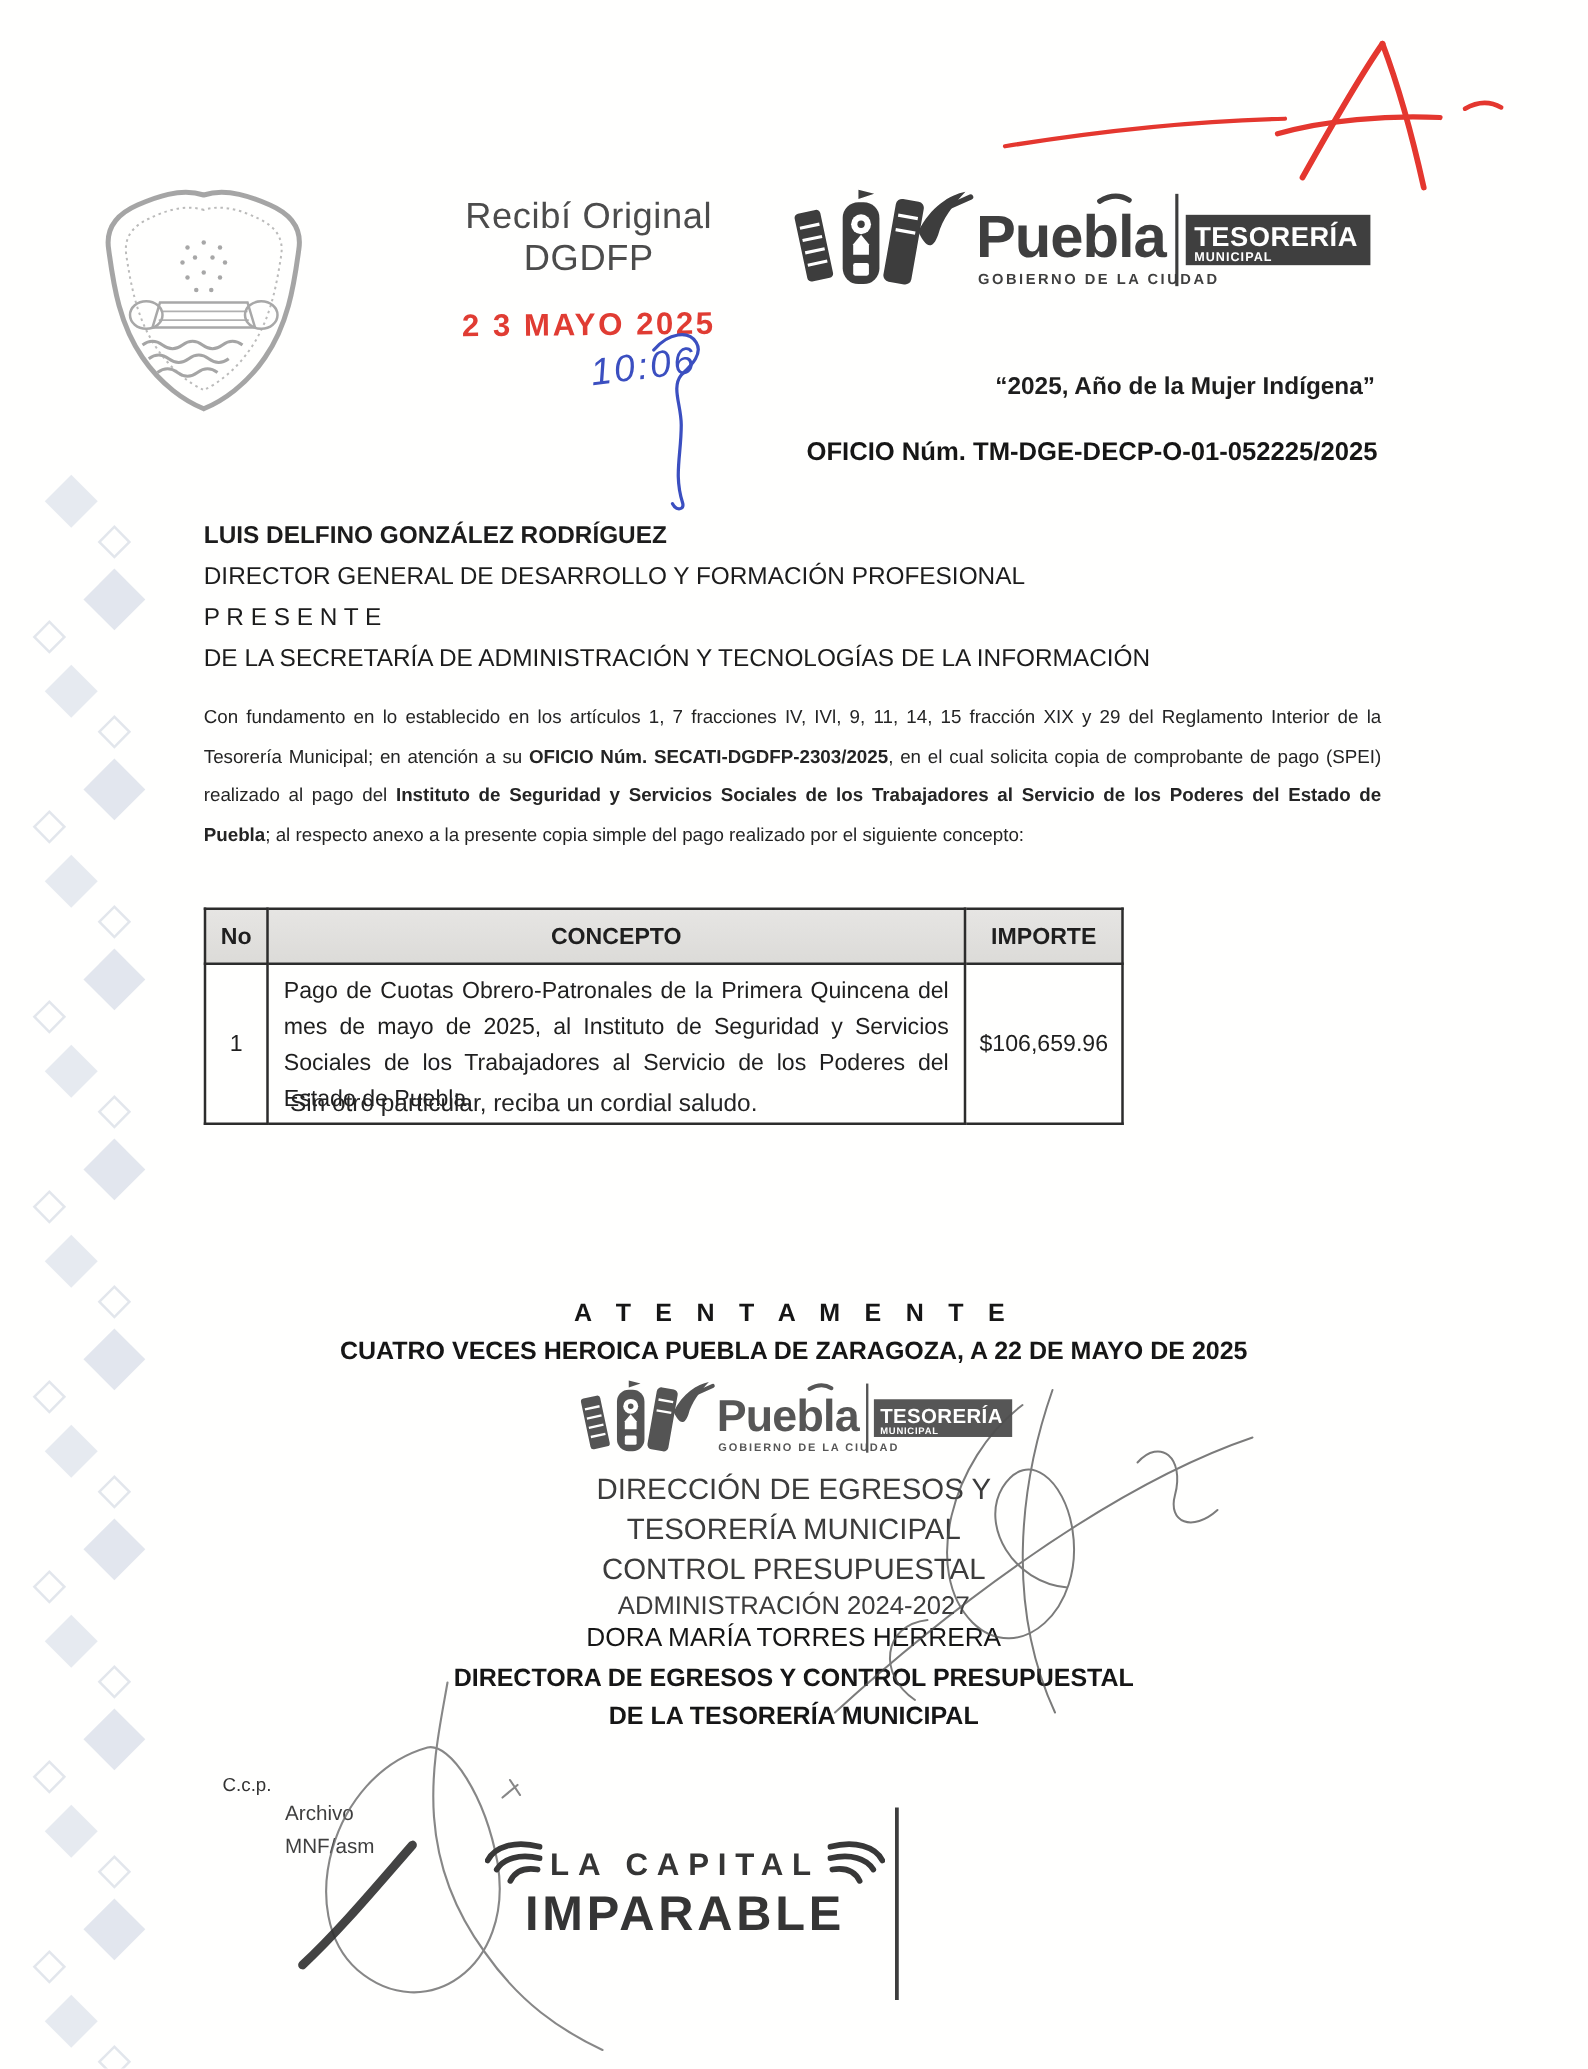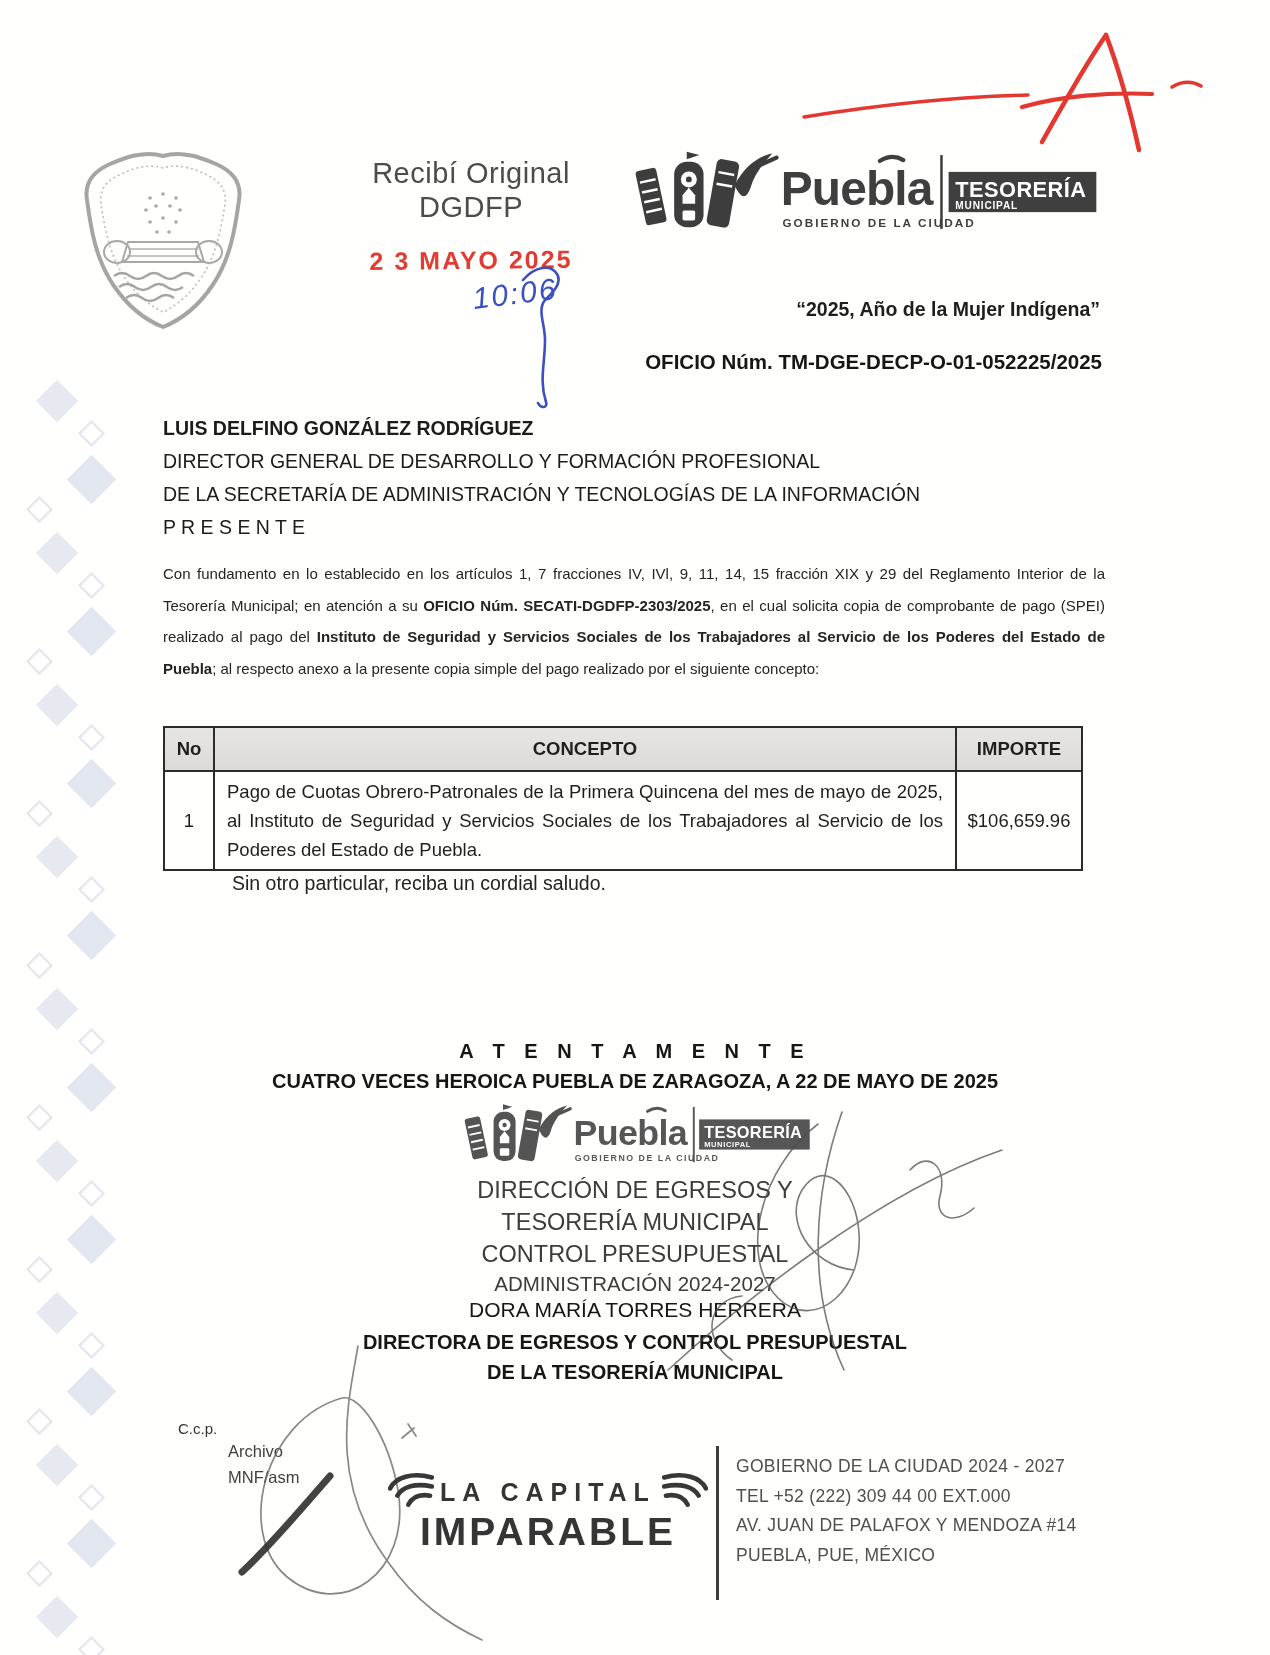--- a/index.html
+++ b/index.html
@@ -28,21 +28,21 @@
   .motto{left:600px;top:298px;width:500px;text-align:right;font-size:19.5px;font-weight:bold;color:#1e1e1e;}
   .oficio{left:540px;top:350px;width:562px;text-align:right;font-size:20.5px;font-weight:bold;color:#161616;}
 
   .recipient{left:163px;top:412px;font-size:19.5px;line-height:33px;color:#1c1c1c;}
   .recipient .name{font-weight:bold;}
 
   .bodypar{left:163px;top:558px;width:942px;font-size:15px;line-height:31.5px;
            text-align:justify;color:#242424;}
 
   
-  .ptable{left:163px;top:726px;width:920px;border-collapse:collapse;font-size:18.5px;color:#1f1f1f;padding-left:16px;}
+  .ptable{left:163px;top:726px;width:736px;border-collapse:collapse;font-size:18.5px;color:#1f1f1f;padding-left:16px;}
   .ptable td,.ptable th{border:2px solid #2c2c2c;}
   .ptable th{background:linear-gradient(#e6e5e3,#dcdbd8);font-weight:bold;height:40px;font-size:18.5px;}
   .col-no{width:46px;text-align:center;}
   .col-importe{width:122px;text-align:center;}
   .cell-concepto{padding:5px 12px;text-align:justify;line-height:29px;}
 
   .closing{left:232px;top:872px;font-size:19.5px;color:#242424;}
 
   
   .sig-section{left:180px;top:1040px;width:910px;text-align:center;color:#161616;}
@@ -193,22 +193,22 @@
   <svg class="abs logo-top" width="470" height="84" viewBox="0 0 560 100">
     <use href="#puebla-logo"></use>
   </svg>
 
   <div class="abs motto">“2025, Año de la Mujer Indígena”</div>
   <div class="abs oficio">OFICIO Núm. TM-DGE-DECP-O-01-052225/2025</div>
 
   <div class="abs recipient">
     <div class="name">LUIS DELFINO GONZÁLEZ RODRÍGUEZ</div>
     <div>DIRECTOR GENERAL DE DESARROLLO Y FORMACIÓN PROFESIONAL</div>
+    <div>P R E S E N T E</div>
     <div>DE LA SECRETARÍA DE ADMINISTRACIÓN Y TECNOLOGÍAS DE LA INFORMACIÓN</div>
-    <div>P R E S E N T E</div>
   </div>
 
   <div class="abs bodypar"><span>Con fundamento en lo establecido en los artículos 1, 7 fracciones IV, IVl, 9, 11, 14, 15 fracción XIX y 29 del Reglamento Interior de la Tesorería Municipal; en atención a su </span><span style="font-weight: bold;">OFICIO Núm. SECATI-DGDFP-2303/2025</span><span>, en el cual solicita copia de comprobante de pago (SPEI) realizado al pago del </span><span style="font-weight: bold;">Instituto de Seguridad y Servicios Sociales de los Trabajadores al Servicio de los Poderes del Estado de Puebla</span><span>; al respecto anexo a la presente copia simple del pago realizado por el siguiente concepto:</span></div>
 
   <table class="abs ptable">
     <tbody>
         <tr>
       <th class="col-no">No</th>
       <th>CONCEPTO</th>
       <th class="col-importe">IMPORTE</th>
@@ -279,20 +279,14 @@
         <path d="M48 6 C 26 0, 8 6, 2 18"></path>
           <path d="M48 16 C 30 12, 16 16, 10 26"></path>
           <path d="M46 26 C 34 24, 26 28, 22 36"></path>
       </svg>
     </div>
     <div class="cap-bottom">IMPARABLE</div>
   </div>
 
   <div class="abs divider"></div>
 
-  <div class="abs address">
-    <div>GOBIERNO DE LA CIUDAD 2024 - 2027</div>
-    <div>TEL +52 (222) 309 44 00 EXT.000</div>
-    <div>AV. JUAN DE PALAFOX Y MENDOZA #14</div>
-    <div>PUEBLA, PUE, MÉXICO</div>
-  </div>
 
 </div>
 
 </body></html>

